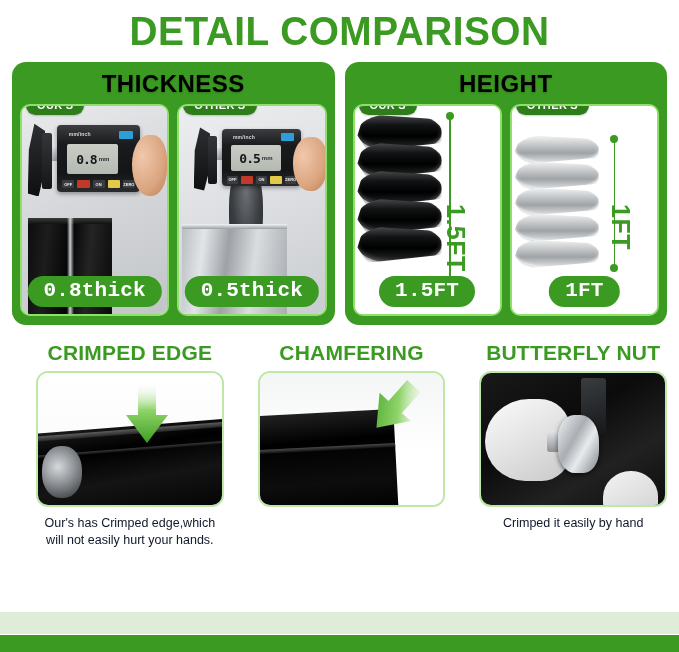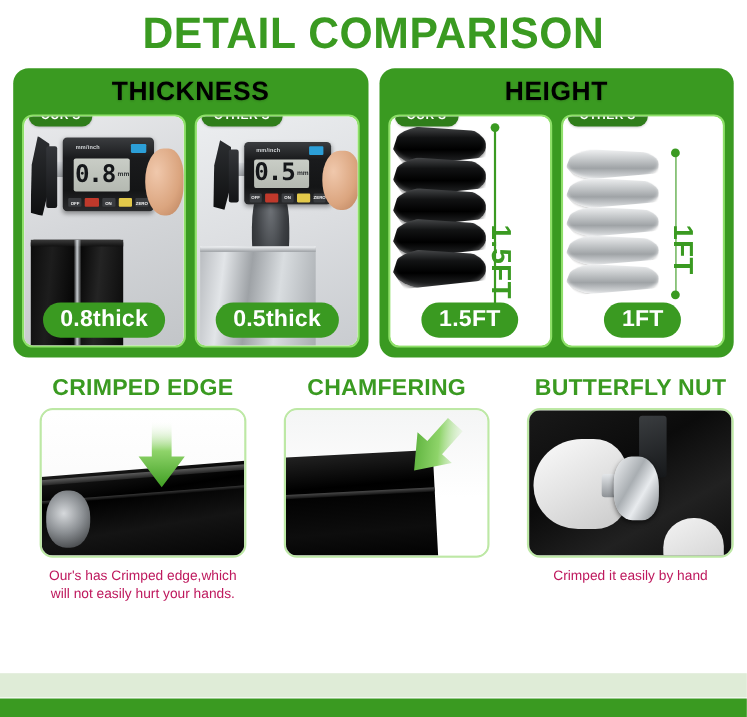--- a/index.html
+++ b/index.html
@@ -91,20 +91,21 @@
     transform: translateX(-50%);
     background: #3a9a21;
     color: #ffffff;
     font-size: 21px;
     font-weight: bold;
     padding: 3px 16px 5px 16px;
     border-radius: 16px;
     z-index: 7;
     white-space: nowrap;
     letter-spacing: 0.2px;
+    font-family: Liberation Mono, monospace;
   }
 
   
   .photo {
     position: absolute;
     inset: 0;
     overflow: hidden;
   }
 
   .scene-ours-thick { background: linear-gradient(160deg,#e9eaec 0%,#d5d7da 45%,#c2c5c8 100%); }
@@ -197,21 +198,21 @@
     border-radius: 2px;
     display: flex;
     align-items: center;
     justify-content: center;
     gap: 2px;
   }
   .cal-digits {
     color: #15171a;
     font-family: "DejaVu Sans Mono", monospace;
     font-weight: bold;
-    font-size: 22px;
+    font-size: 13px;
     letter-spacing: -1px;
     line-height: 1;
   }
   .cal-unit {
     color: #2a2d30;
     font-size: 6px;
     font-weight: bold;
     align-self: center;
   }
   .cal-brand {
@@ -381,21 +382,21 @@
     border: 2px solid #bde8a5;
     border-radius: 12px;
     position: relative;
     overflow: hidden;
     background: #fff;
   }
 
   .feature-caption {
     margin-top: 8px;
     text-align: center;
-    color: #be185d;
+    color: #0f172a;
     font-size: 12.5px;
     line-height: 17px;
     padding: 0 6px;
   }
 
   
   .scene-crimp { background: linear-gradient(180deg,#ffffff 0%,#fbfbfb 55%,#f2f2f2 100%); }
   .bar-black {
     position: absolute;
     left: -6%;

